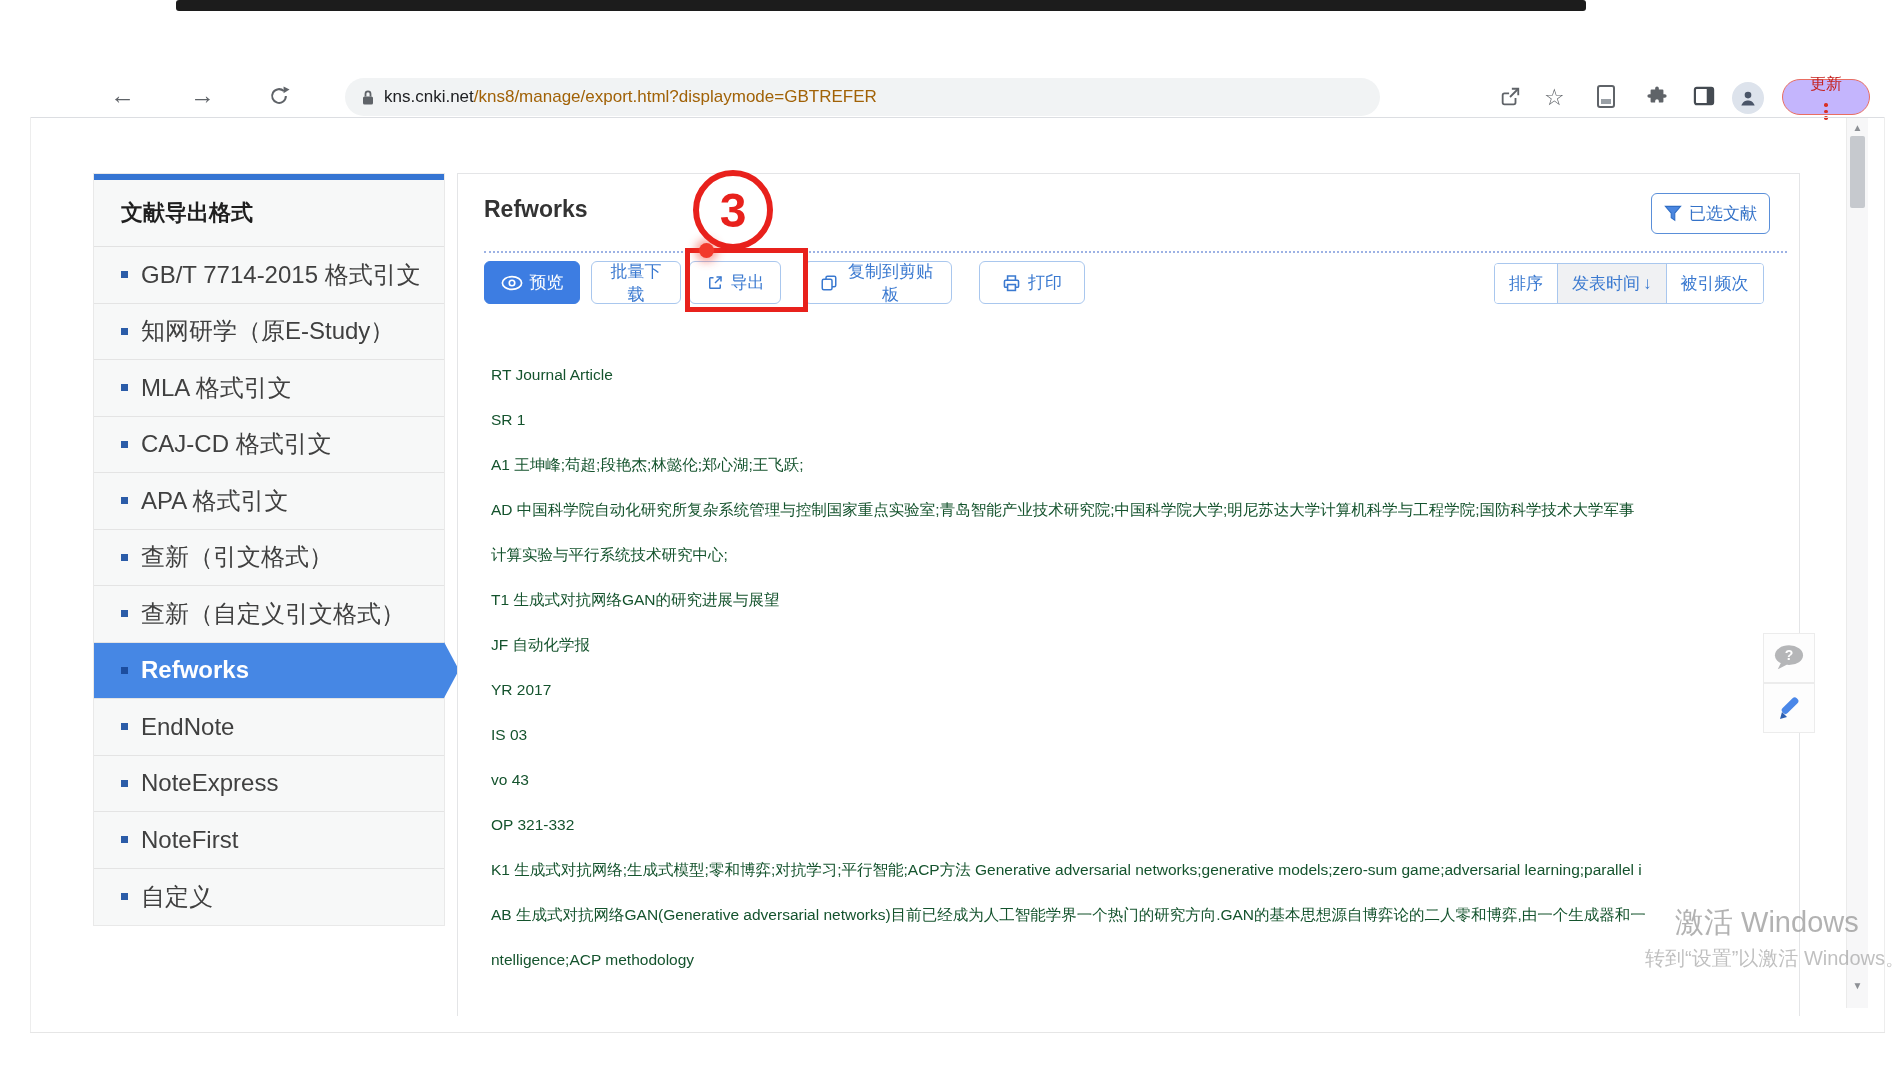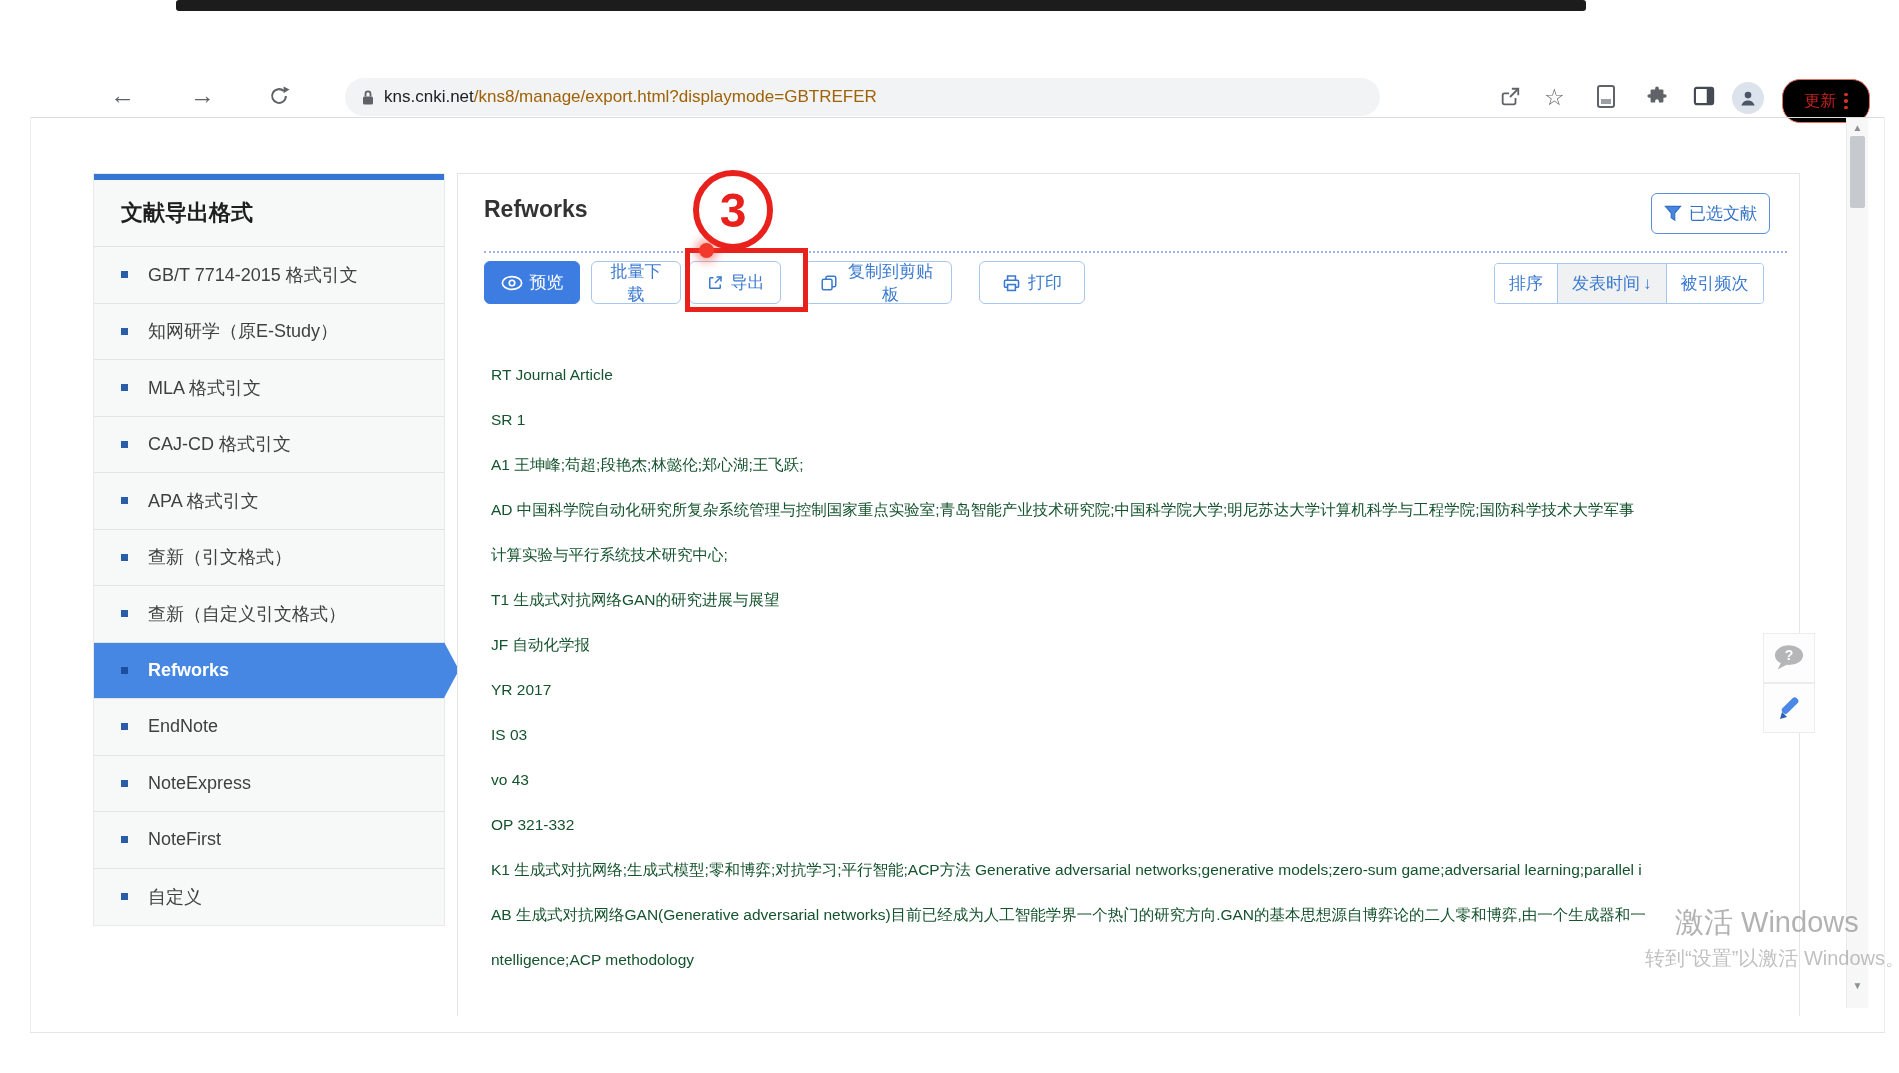--- a/index.html
+++ b/index.html
@@ -9,23 +9,23 @@
   
   .black-bar{position:absolute;left:176px;top:0;width:1410px;height:11px;background:#1c1c1c;border-radius:3px;}
 
   
   .browser-toolbar{position:absolute;left:0;top:60px;width:1899px;height:57px;background:#fff;}
   .tbtn{position:absolute;font-size:25px;color:#5f6368;line-height:26px;top:22px;cursor:default;}
   .omnibox{position:absolute;left:345px;top:18px;width:1035px;height:38px;background:#f1f3f4;
            border-radius:19px;display:flex;align-items:center;padding:0 16px;box-sizing:border-box;}
   .omnibox .host{color:#202124;font-size:17px;}
   .omnibox .path{color:#a16207;font-size:17px;}
-  .update-pill{position:absolute;left:1782px;top:19px;width:88px;height:44px;border:1.5px solid #e96e62;
-           background:#000000;border-radius:18px;display:flex;align-items:center;justify-content:center;
-           gap:8px;box-sizing:border-box;}
+  .update-pill{position:absolute;left:1782px;top:19px;width:88px;height:36px;border:1.5px solid #e96e62;
+           background:#c4b5fd;border-radius:18px;display:flex;align-items:center;justify-content:center;
+           gap:8px;box-sizing:border-box;flex-direction:column;}
   .update-pill .upd-txt{color:#c5221f;font-size:16px;}
   .dots3{display:flex;flex-direction:column;gap:3px;}
   .dots3 i{width:3.5px;height:3.5px;background:#d93025;border-radius:50%;}
   .avatar-wrap{position:absolute;left:1732px;top:22px;width:32px;height:32px;border-radius:50%;
            background:#dde3ec;display:flex;align-items:center;justify-content:center;}
   .toolbar-divider{position:absolute;left:30px;top:117px;width:1854px;height:1px;background:#dcdee2;}
 
   
   .win-edge-l{position:absolute;left:30px;top:117px;width:1px;height:915px;background:#ededed;}
   .win-edge-r{position:absolute;left:1884px;top:117px;width:1px;height:915px;background:#ededed;}
@@ -34,21 +34,21 @@
   
   .sidebar{position:absolute;left:93px;top:173px;width:352px;background:#f7f8f8;border:1px solid #e9e9e9;
            box-sizing:border-box;}
   .sb-accent{height:6px;background:#3575d3;}
   .sb-header{height:66px;display:flex;align-items:center;padding-left:27px;font-size:22px;font-weight:bold;
            color:#1f1f1f;border-bottom:1px solid #e2e2e2;}
   .sb-item{position:relative;height:56.5px;display:flex;align-items:center;padding-left:27px;
            border-bottom:1px solid #e4e4e4;box-sizing:border-box;cursor:pointer;}
   .sb-item:last-child{border-bottom:none;}
   .sb-item .bullet{width:7px;height:7px;background:#2b5ca8;margin-right:13px;flex:0 0 auto;}
-  .sb-item .lbl{font-size:18px;color:#404040;white-space:nowrap;margin-left:7px;}
+  .sb-item .lbl{font-size:24px;color:#404040;white-space:nowrap;}
   .sb-item.sel{background:#4687e4;}
   .sb-item.sel .lbl{color:#ffffff;font-weight:bold;}
   .sb-item.sel .bullet{background:#1c4d9e;}
   .sel-arrow{position:absolute;right:-15px;top:50%;transform:translateY(-50%);width:0;height:0;
            border-top:28px solid transparent;border-bottom:28px solid transparent;border-left:15px solid #4687e4;}
 
   
   .panel{position:absolute;left:457px;top:173px;width:1343px;height:843px;background:#fff;
          border:1px solid #e4e5e7;border-bottom:none;box-sizing:border-box;overflow:hidden;}
   .panel-title{position:absolute;left:26px;top:22px;font-size:23px;font-weight:bold;color:#333;}

